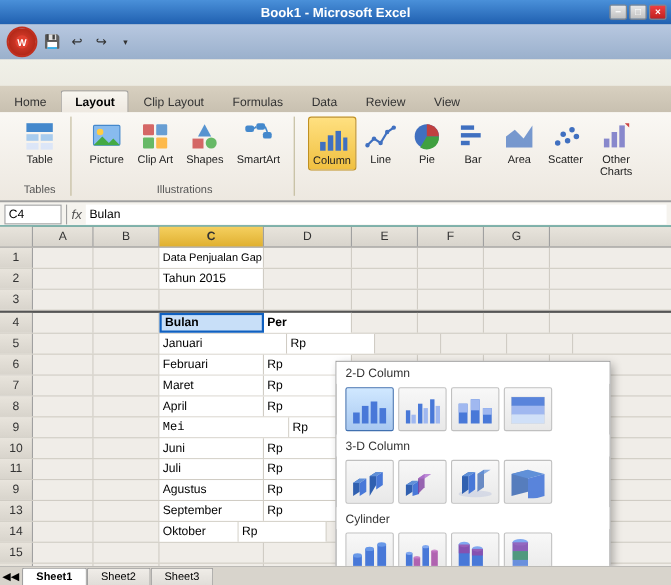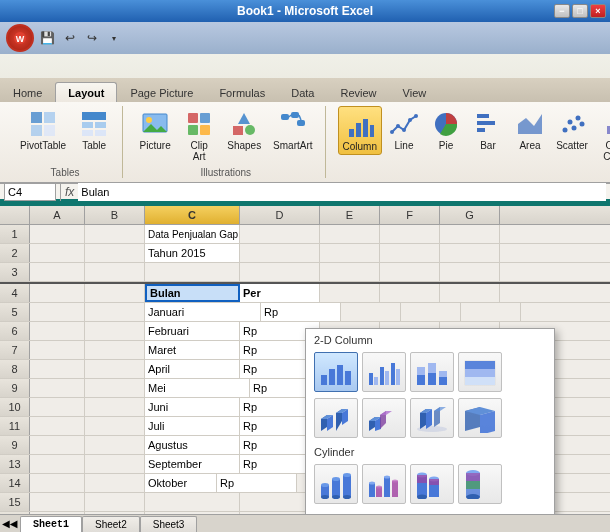--- a/index.html
+++ b/index.html
@@ -120,21 +120,21 @@
       font-size: 10px;
       text-align: center;
       color: #222;
     }
 
     
     .formula-bar {
       display: flex;
       align-items: center;
       background: #f5f3ee;
-      border-bottom: 7px solid #0f766e;
+      border-bottom: 1px solid #0f766e;
       height: 22px;
       padding: 0 4px;
       gap: 4px;
     }
     .cell-ref {
       width: 52px;
       height: 18px;
       border: 1px solid #a0a0a0;
       font-size: 11px;
       padding: 0 3px;
@@ -318,21 +318,20 @@
       padding: 2px 12px;
       background: linear-gradient(to bottom, #f0ede8, #e0ddd8);
       border: 1px solid #a0a0a0;
       border-bottom: none;
       border-radius: 2px 2px 0 0;
       cursor: pointer;
     }
     .sheet-tab.active {
       background: white;
       font-weight: bold;
-      font-family: Liberation Mono, monospace;
     }
   </style>
 </head>
 <body>
 
 <div class="app-container">
 
   <div class="title-bar">
     <div style="position:absolute;left:4px;display:flex;align-items:center;gap:2px;">
       
@@ -355,41 +354,30 @@
     <div class="qa-btn">💾</div>
     <div class="qa-btn">↩</div>
     <div class="qa-btn">↪</div>
     <div class="qa-btn" style="font-size:8px;">▾</div>
   </div>
 
   <div class="ribbon">
     <div class="ribbon-tabs">
       <div class="ribbon-tab">Home</div>
       <div class="ribbon-tab active">Layout</div>
-      <div class="ribbon-tab">Page Picture</div>
+      <div class="ribbon-tab">Clip Layout</div>
       <div class="ribbon-tab">Formulas</div>
       <div class="ribbon-tab">Data</div>
       <div class="ribbon-tab">Review</div>
       <div class="ribbon-tab">View</div>
     </div>
     <div class="ribbon-content">
 
       <div class="ribbon-group">
         <div class="ribbon-group-items">
-          <div class="ribbon-btn">
-            <div class="ribbon-btn-icon">
-              <svg width="28" height="28" viewBox="0 0 28 28">
-                <rect x="2" y="2" width="11" height="11" fill="#4488cc" opacity="0.8"></rect>
-                <rect x="15" y="2" width="11" height="11" fill="#88bbee" opacity="0.6"></rect>
-                <rect x="2" y="15" width="11" height="11" fill="#88bbee" opacity="0.6"></rect>
-                <rect x="15" y="15" width="11" height="11" fill="#ccddff" opacity="0.5"></rect>
-              </svg>
-            </div>
-            <span class="ribbon-btn-label">PivotTable</span>
-          </div>
           <div class="ribbon-btn">
             <div class="ribbon-btn-icon">
               <svg width="28" height="28" viewBox="0 0 28 28">
                 <rect x="2" y="2" width="24" height="8" fill="#4488cc"></rect>
                 <rect x="2" y="12" width="11" height="6" fill="#88bbee" opacity="0.7"></rect>
                 <rect x="15" y="12" width="11" height="6" fill="#88bbee" opacity="0.7"></rect>
                 <rect x="2" y="20" width="11" height="6" fill="#ccddff" opacity="0.6"></rect>
                 <rect x="15" y="20" width="11" height="6" fill="#ccddff" opacity="0.6"></rect>
               </svg>
             </div>
@@ -635,21 +623,21 @@
               <div class="cell data-cell" style="width:95px;">April</div>
               <div class="cell data-cell" style="width:80px;">Rp</div>
               <div class="cell" style="width:60px;"></div>
               <div class="cell" style="width:60px;"></div>
               <div class="cell" style="width:60px;"></div>
             </div>
             <div class="grid-row">
               <div class="row-num">9</div>
               <div class="cell" style="width:55px;"></div>
               <div class="cell" style="width:60px;"></div>
-              <div class="cell data-cell" style="width:105px;">Mei</div>
+              <div class="cell data-cell" style="width:118px;font-family:Liberation Mono, monospace;">Mei</div>
               <div class="cell data-cell" style="width:80px;">Rp</div>
               <div class="cell" style="width:60px;"></div>
               <div class="cell" style="width:60px;"></div>
               <div class="cell" style="width:60px;"></div>
             </div>
             <div class="grid-row">
               <div class="row-num">10</div>
               <div class="cell" style="width:55px;"></div>
               <div class="cell" style="width:60px;"></div>
               <div class="cell data-cell" style="width:95px;">Juni</div>
@@ -758,20 +746,21 @@
         <div class="chart-icon-btn">
           <svg width="36" height="30" viewBox="0 0 36 30">
             <rect x="3" y="4" width="30" height="24" fill="none" stroke="#ccc" stroke-width="0.5"></rect>
             <rect x="3" y="4" width="30" height="8" fill="#4878d8" opacity="0.9"></rect>
             <rect x="3" y="12" width="30" height="8" fill="#a0b8f0"></rect>
             <rect x="3" y="20" width="30" height="8" fill="#d0e0f8"></rect>
           </svg>
         </div>
       </div>
 
+      <div class="chart-section-label">3-D Column</div>
       <div class="chart-row">
         <div class="chart-icon-btn">
           <svg width="36" height="30" viewBox="0 0 36 30">
             <polygon points="3,28 3,16 9,12 9,24" fill="#3060b0"></polygon>
             <polygon points="3,16 9,12 15,12 9,16" fill="#6090d8"></polygon>
             <polygon points="9,16 15,12 15,24 9,28" fill="#4878d8"></polygon>
             <polygon points="18,28 18,10 24,6 24,18" fill="#3060b0"></polygon>
             <polygon points="18,10 24,6 30,6 24,10" fill="#6090d8"></polygon>
             <polygon points="24,10 30,6 30,18 24,22" fill="#4878d8"></polygon>
           </svg>

